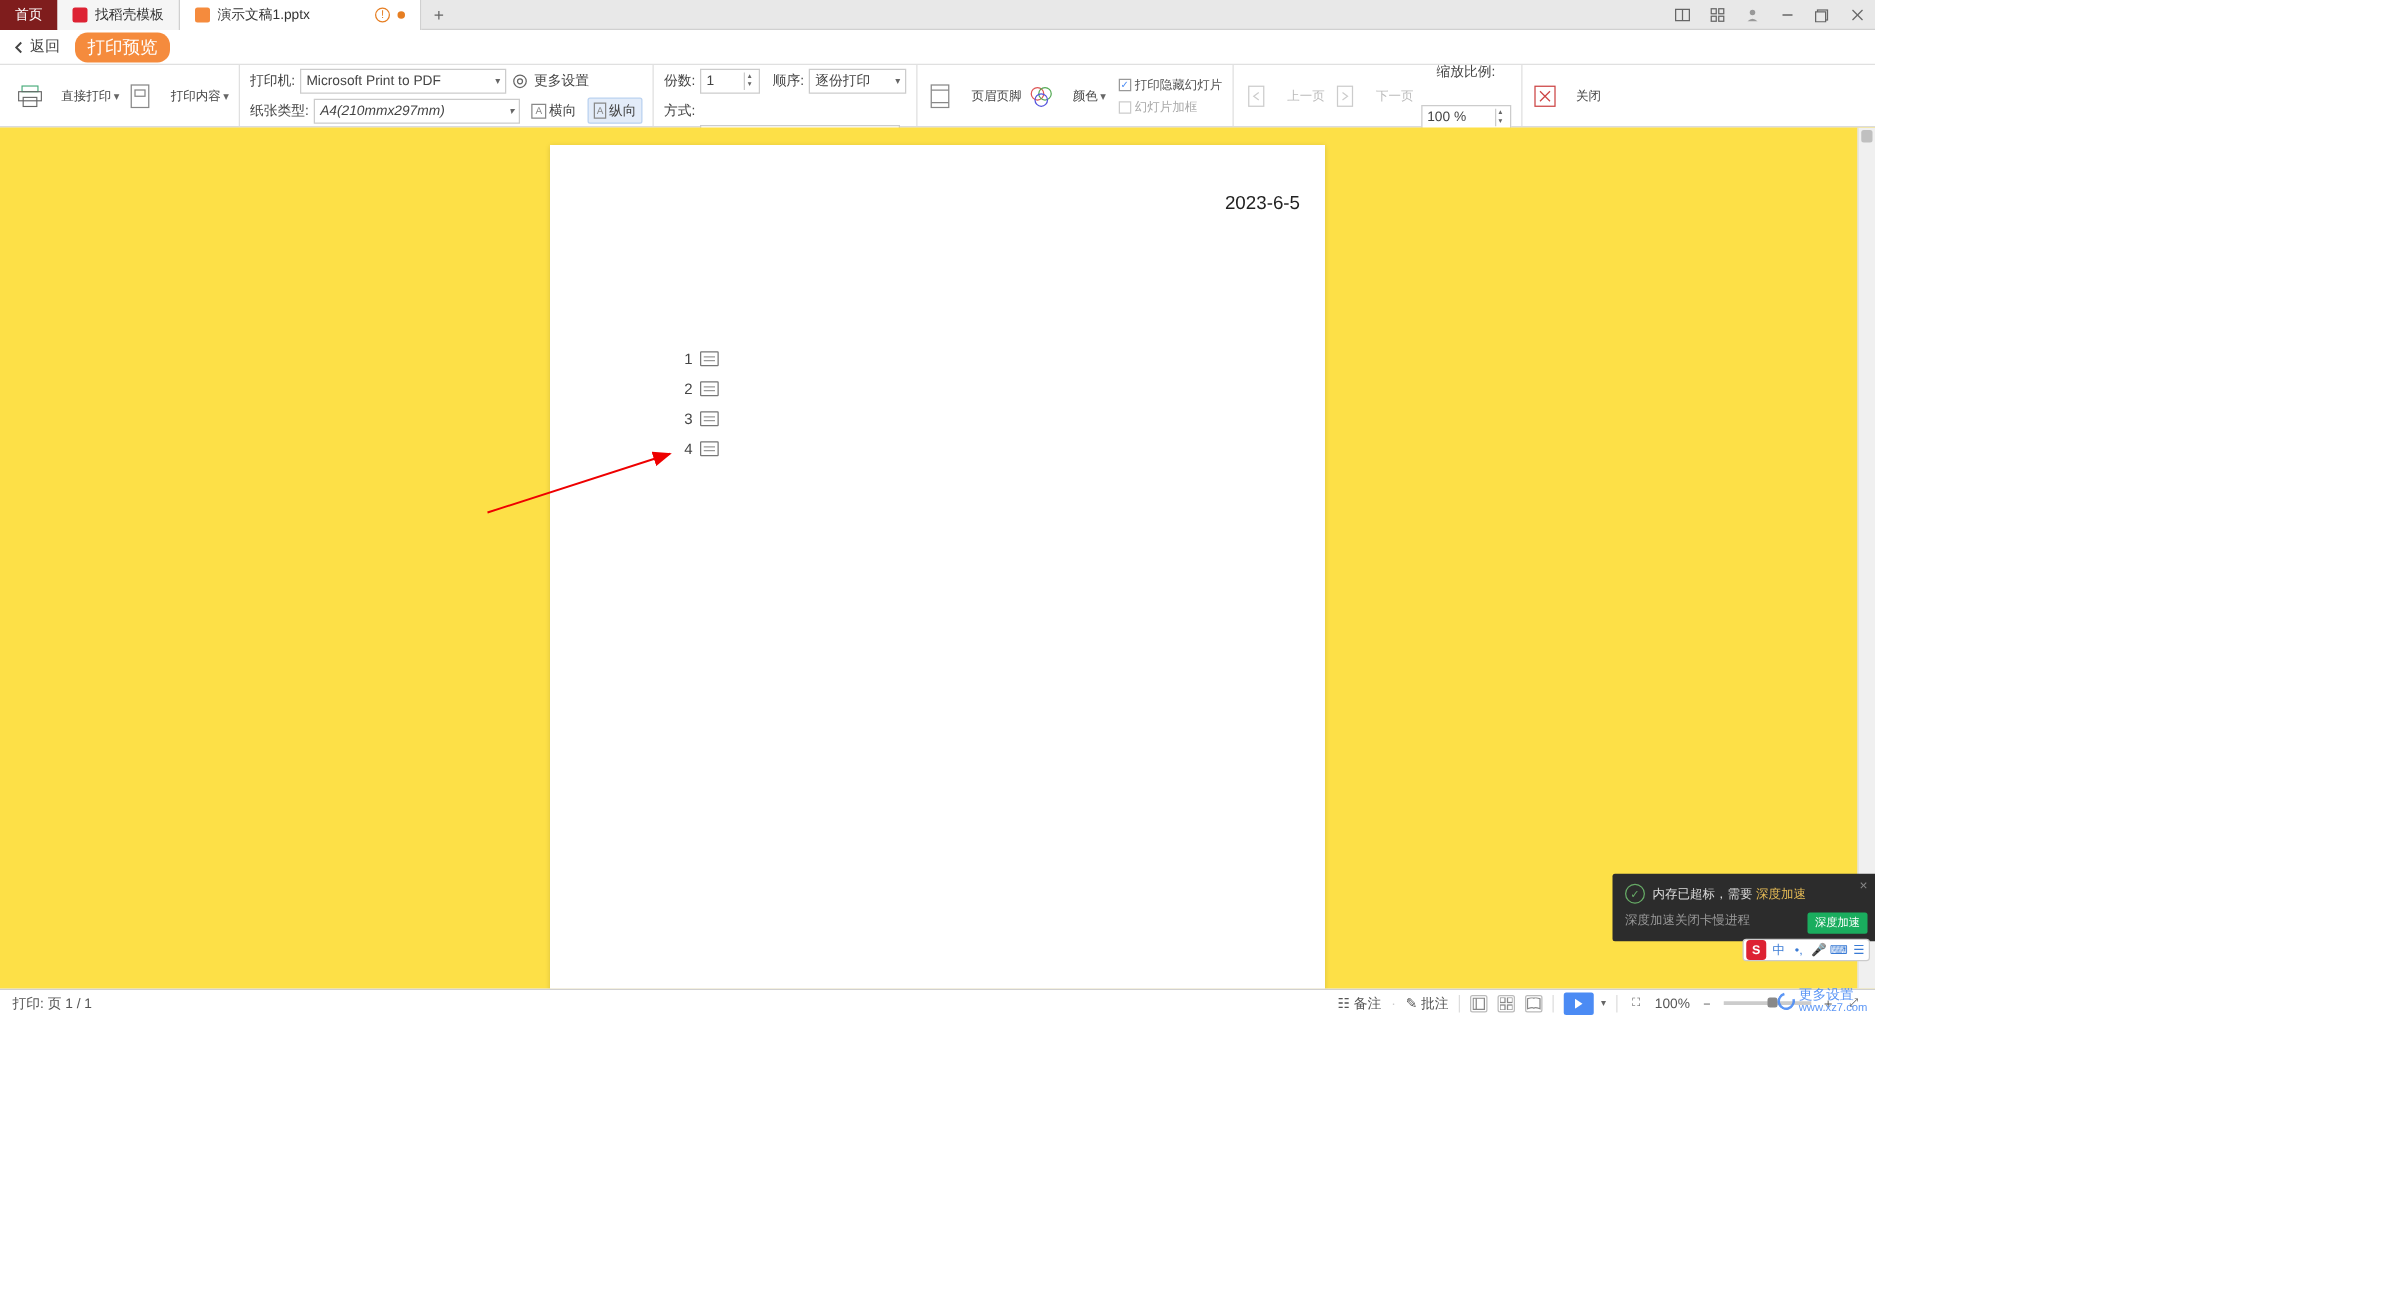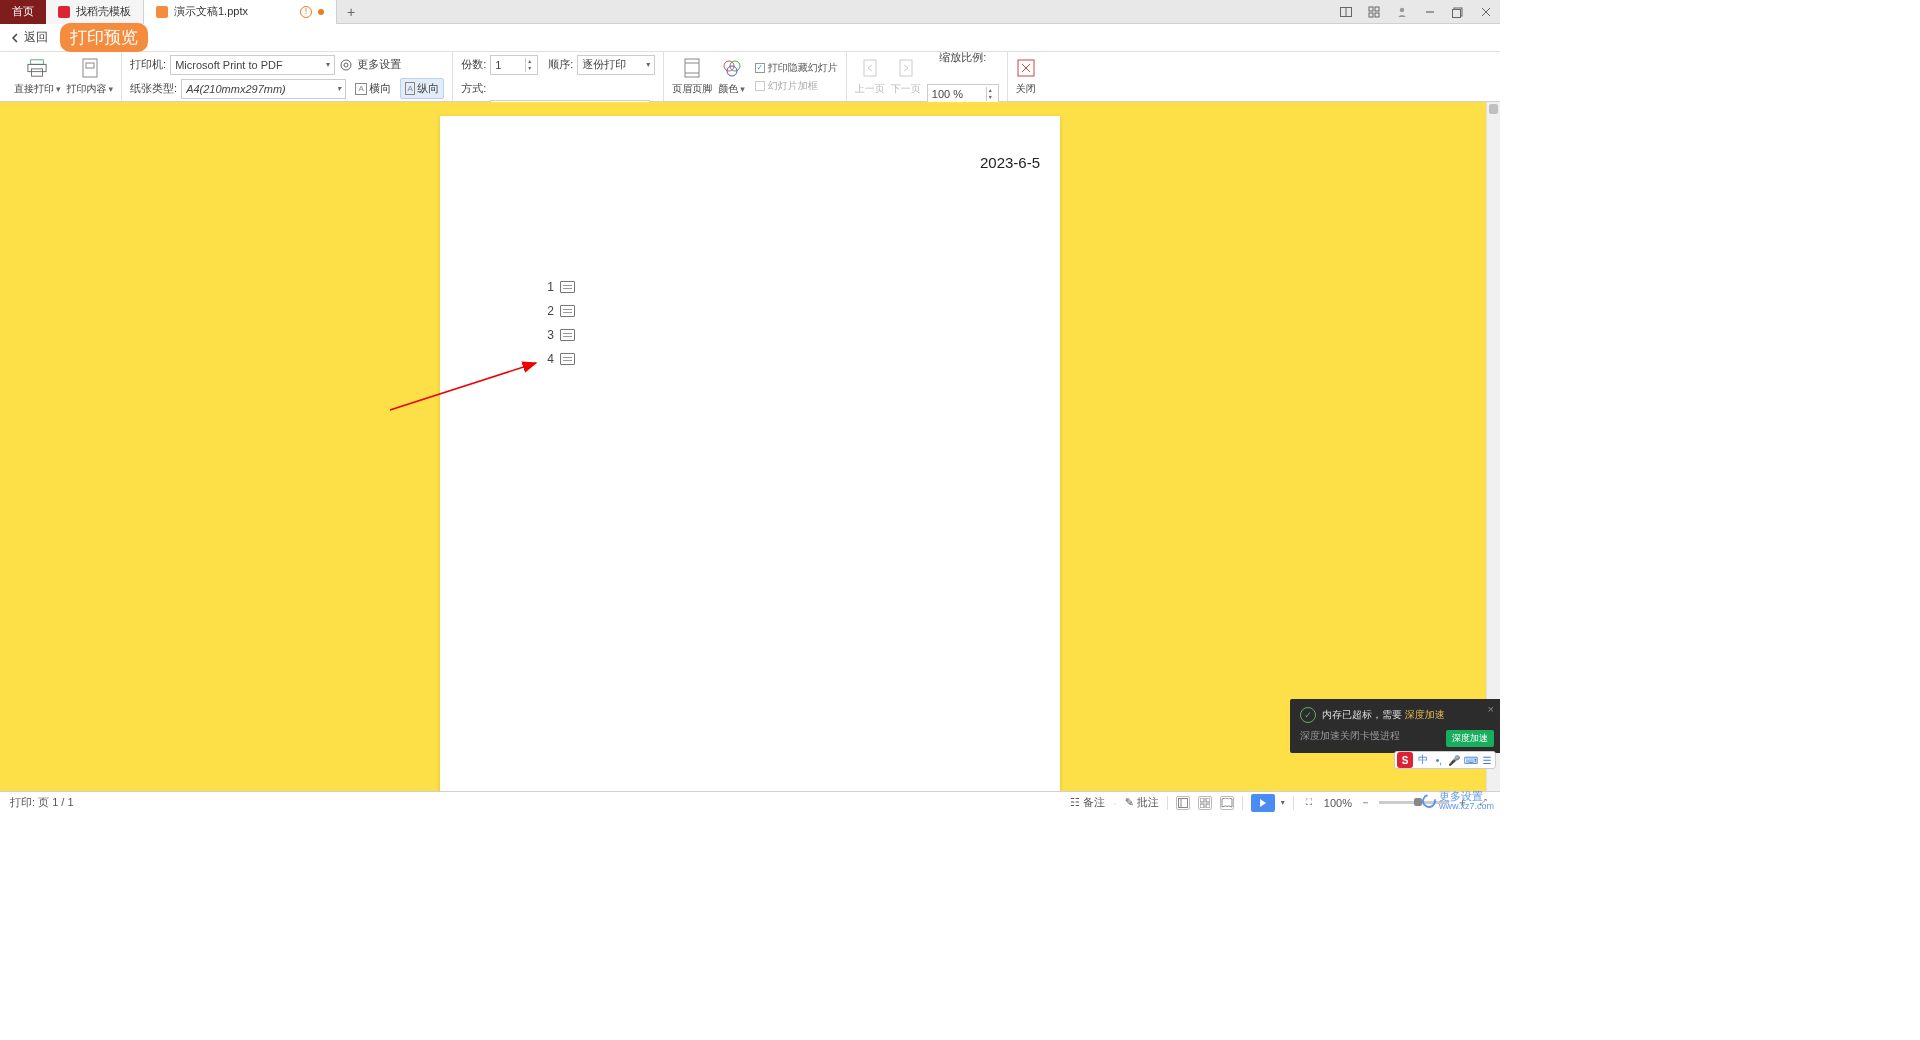--- a/index.html
+++ b/index.html
@@ -17,26 +17,26 @@
 .tab .warn { width: 12px; height: 12px; border: 1.5px solid #e67e22; border-radius: 50%; display:flex;align-items:center;justify-content:center;color:#e67e22;font-size:9px;line-height:1;}
 .tab .dot-y { background: #e67e22; }
 .tab-plus { padding: 0 10px; font-size: 14px; color: #666; }
 .win-controls { margin-left: auto; display: flex; align-items: center; height: 24px; }
 .win-btn { width: 28px; height: 24px; display:flex;align-items:center;justify-content:center;color:#555; }
 .win-btn svg { width: 12px; height: 12px; }
 
 
 .subbar { height: 28px; background: #fff; display: flex; align-items: center; padding: 0 10px; gap: 12px; border-bottom: 1px solid #e0e0e0; }
 .back-btn { display: flex; align-items: center; gap: 4px; color: #444; cursor: pointer; }
-.pill { background: #f58b3d; color: #fff; padding: 3px 10px; border-radius: 10px; font-size: 17px; }
+.pill { background: #f58b3d; color: #fff; padding: 3px 10px; border-radius: 10px; font-size: 14px; }
 
 
 .ribbon { height: 50px; background: #fff; display: flex; align-items: center; border-bottom: 1px solid #d0d0d0; padding: 0 6px; }
 .rgroup { display: flex; align-items: center; height: 100%; padding: 0 8px; border-right: 1px solid #e0e0e0; gap: 6px; }
-.vbtn { display: flex; flex-direction: column; align-items: center; gap: 4px; font-size: 10px; color: #444; cursor: pointer; }
+.vbtn { display: flex; align-items: center; gap: 15px; font-size: 10px; color: #444; cursor: pointer; }
 .vbtn .icon { width: 20px; height: 20px; display:flex;align-items:center;justify-content:center; }
 .dd { display:inline-flex;align-items:center;font-size:9px;color:#666;margin-left:2px; }
 .label-col { display: flex; flex-direction: column; gap: 4px; font-size: 11px; color: #444; }
 .label-row { display: flex; align-items: center; gap: 4px; height: 20px; }
 .sel { border: 1px solid #ccc; height: 20px; padding: 0 4px; font-size: 11px; background: #fff; display:flex;align-items:center;justify-content:space-between;gap:4px;}
 .sel .arr { font-size: 8px; color: #666; }
 .spin { display:flex;flex-direction:column;border-left:1px solid #ccc;}
 .spin span{font-size:6px;line-height:7px;color:#666;padding:0 2px;}
 .chk { display: flex; align-items: center; gap: 3px; font-size: 10px; color: #555; }
 .chk.disabled { color: #aaa; }

